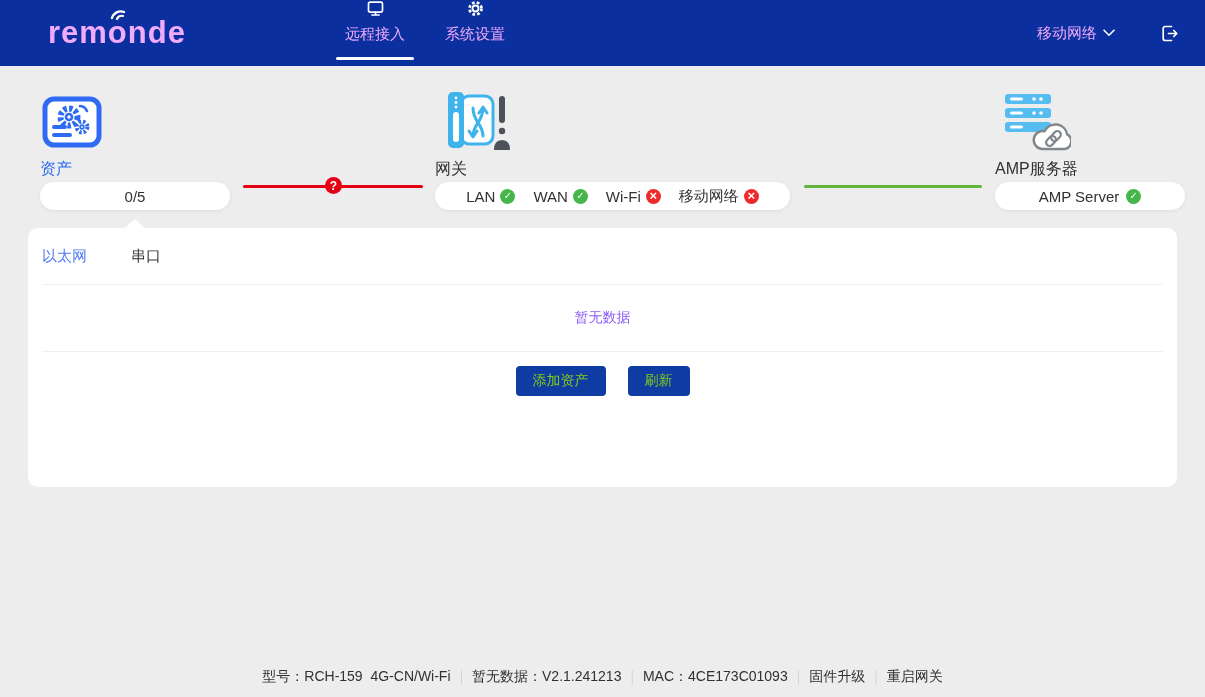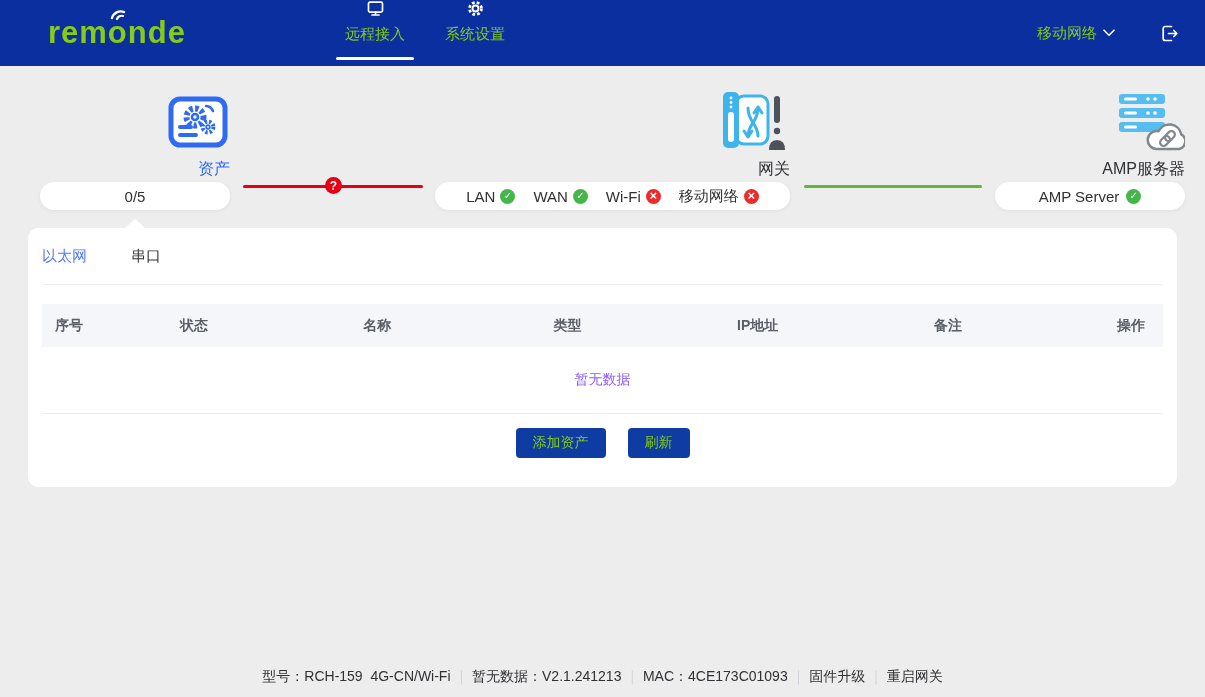--- a/index.html
+++ b/index.html
@@ -5,33 +5,33 @@
   * { box-sizing: border-box; }
   html,body { margin:0; padding:0; }
   body {
     width:1205px; height:697px; position:relative; overflow:hidden;
     background:#ededee;
     font-family:"Liberation Sans","DejaVu Sans",sans-serif;
     color:#303133;
   }
 
   
-  .navbar { height:66px; background:#0b2f9e; position:relative; display:flex; align-items:center; color:#84cc16; }
+  .navbar { height:66px; background:#0b2f9e; position:relative; display:flex; align-items:center; color:#f0abfc; }
   .logo { margin-left:48px; position:relative; font-size:31px; font-weight:bold; letter-spacing:1px; line-height:66px; cursor:default; }
   .logo .arcs { position:absolute; left:60px; top:8px; }
   .main-nav { position:absolute; left:345px; top:0; height:66px; display:flex; gap:40px; }
   .nav-tab { display:flex; align-items:center; gap:8px; font-size:15px; cursor:pointer; position:relative; height:100%;flex-direction:column; }
   .nav-tab.active::after { content:""; position:absolute; left:-9px; right:-9px; bottom:6px; height:3px; background:#fff; border-radius:2px; }
   .nav-right { position:absolute; right:25px; top:0; height:66px; display:flex; align-items:center; gap:44px; }
   .lang { display:flex; align-items:center; gap:6px; font-size:15px; cursor:pointer; }
   .logout { cursor:pointer; display:flex; align-items:center; }
 
   
   .topology { position:relative; height:160px; }
-  .node { position:absolute; top:0; display:flex; flex-direction:column; align-items:flex-end; }
+  .node { position:absolute; top:0; display:flex; flex-direction:column; align-items:flex-start; }
   .node-assets  { left:40px;  width:190px; }
   .node-gateway { left:435px; width:355px; }
   .node-amp     { left:995px; width:190px; }
   .iconbox { margin-top:20px; height:68px; display:flex; align-items:flex-end; justify-content:center; cursor:pointer; }
   .nlabel { margin-top:4px; height:22px; line-height:22px; font-size:16px; color:#303133; }
   .node-assets .nlabel { color:#2e6bf2; }
   .pill {
     margin-top:2px; height:28px; width:100%; background:#fff; border-radius:14px;
     display:flex; align-items:center; justify-content:center; gap:18px;
     font-size:15px; color:#303133; box-shadow:0 1px 4px rgba(0,0,0,.06);
@@ -215,29 +215,20 @@
     </div>
   </div>
 </section>
 
 <section class="card">
   <div class="panel-tabs">
     <span class="ptab active">以太网</span>
     <span class="ptab">串口</span>
   </div>
 
-  <div class="thead">
-    <span class="th">序号</span>
-    <span class="th">状态</span>
-    <span class="th">名称</span>
-    <span class="th">类型</span>
-    <span class="th">IP地址</span>
-    <span class="th">备注</span>
-    <span class="th">操作</span>
-  </div>
 
   <div class="empty">暂无数据</div>
 
   <div class="btn-row">
     <button class="btn">添加资产</button>
     <button class="btn">刷新</button>
   </div>
 </section>
 
 <footer class="footer">

